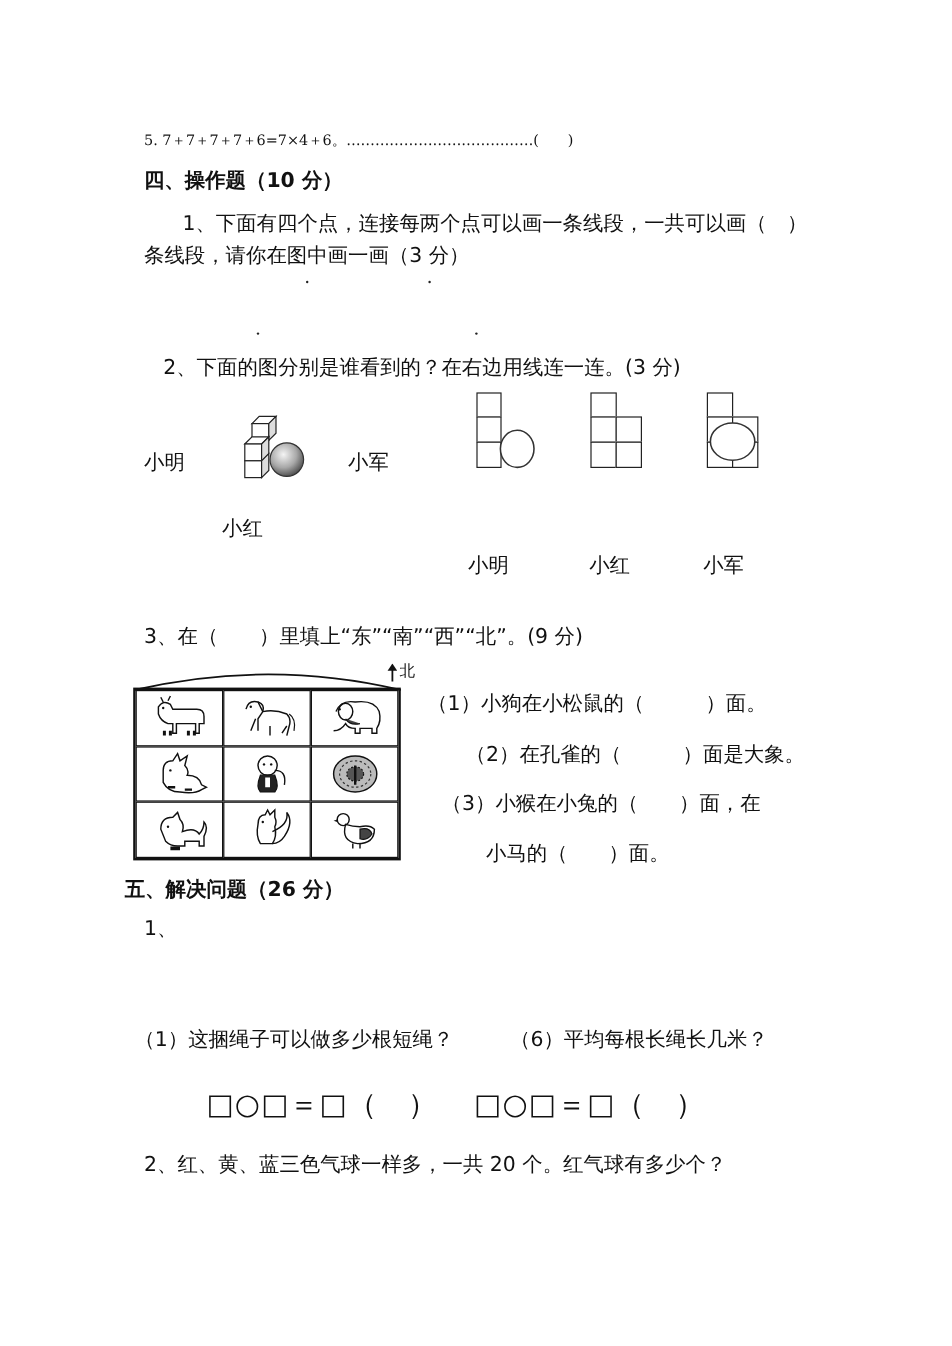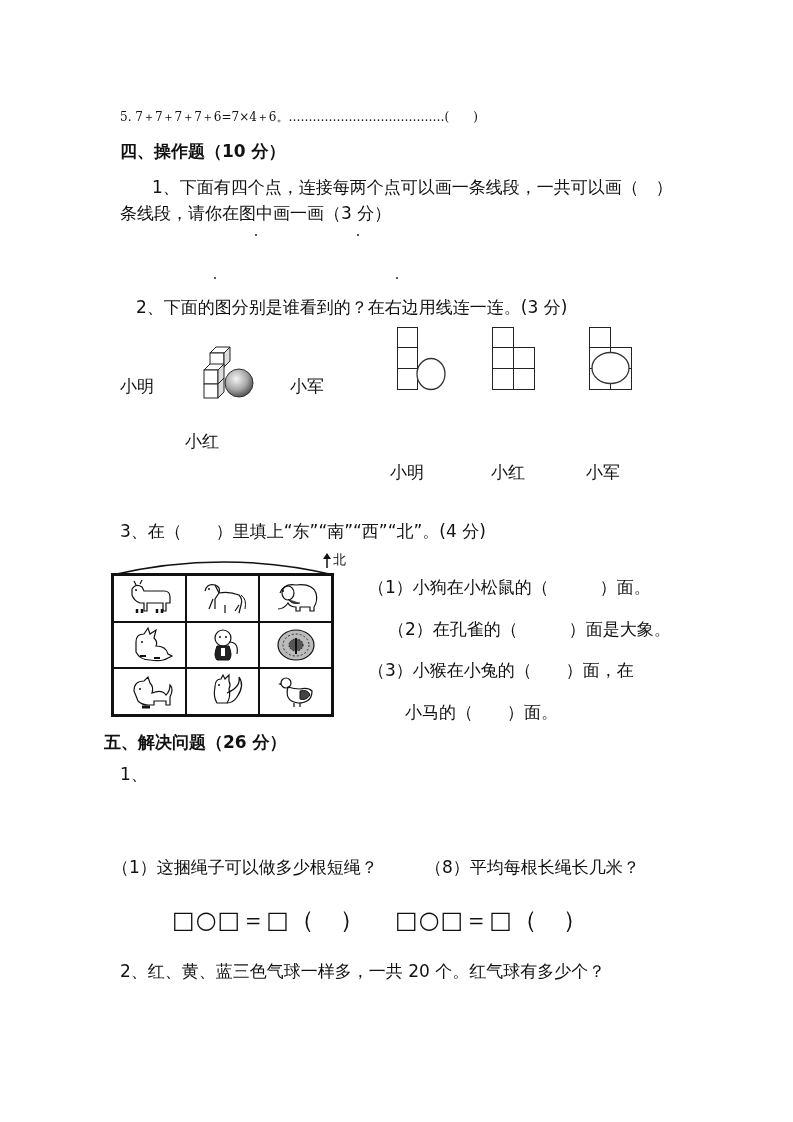--- a/index.html
+++ b/index.html
@@ -84,21 +84,21 @@
 <div class="sq" style="left:589px; top:368px; width:22px; height:22px;"></div>
 <div class="sq" style="left:610px; top:368px; width:22px; height:22px;"></div>
 <svg class="abs" style="left:589px; top:350px;" width="43" height="36" viewBox="0 0 43 36">
   <ellipse cx="21.5" cy="18" rx="18.5" ry="15.5" fill="#fff" stroke="#333" stroke-width="1.3"></ellipse>
 </svg>
 
 <div class="abs t17" style="left:390px; top:461px;">小明</div>
 <div class="abs t17" style="left:491px; top:461px;">小红</div>
 <div class="abs t17" style="left:586px; top:461px;">小军</div>
 
-<div class="abs t17" style="left:120px; top:520px;">3、在（　　）里填上“东”“南”“西”“北”。(4 分)</div>
+<div class="abs t17" style="left:120px; top:520px;">3、在（　　）里填上“东”“南”“西”“北”。(9 分)</div>
 
 <svg class="abs" style="left:108px; top:555px;" width="232" height="22" viewBox="0 0 232 22">
   <path d="M4 20 Q 116 -6 226 20" fill="none" stroke="#111" stroke-width="1.5"></path>
 </svg>
 
 <svg class="abs" style="left:322px; top:553px;" width="10" height="16" viewBox="0 0 10 16">
   <line x1="5" y1="3" x2="5" y2="15" stroke="#111" stroke-width="1.5"></line>
   <polygon points="5,0 1,6 9,6" fill="#111"></polygon>
 </svg>
 <div class="abs" style="left:333px; top:552px; font-size:13px; line-height:16px;">北</div>
@@ -171,30 +171,30 @@
     <svg viewBox="0 0 56 38">
       <circle cx="18" cy="10" r="5" fill="none" stroke="#111" stroke-width="1.2"></circle>
       <path d="M13 10 l-3 1 l3 1" fill="#111"></path>
       <path d="M20 14 q-4 14 10 16 q14 0 14 -12 q-4 -4 -12 -2 q-6 0 -12 -2z" fill="none" stroke="#111" stroke-width="1.2"></path>
       <path d="M32 18 q8 -2 10 4 q-4 6 -10 4z" fill="#444" stroke="#111" stroke-width="1"></path>
       <path d="M26 30 v4 M32 30 v4" stroke="#111" stroke-width="1.2"></path>
     </svg>
   </div>
 </div>
 
-<div class="abs t17" style="left:368px; top:576px;">（1）小狗在小松鼠的（　　　）面。</div>
+<div class="abs t17" style="left:356px; top:576px;">（1）小狗在小松鼠的（　　　）面。</div>
 <div class="abs t17" style="left:388px; top:618px;">（2）在孔雀的（　　　）面是大象。</div>
 <div class="abs t17" style="left:368px; top:659px;">（3）小猴在小兔的（　　）面，在</div>
 <div class="abs t17" style="left:405px; top:701px;">小马的（　　）面。</div>
 
 <div class="abs t17" style="left:104px; top:731px;">
   <span class="bold">五、解决问题</span><span class="bold">（26 分）</span>
 </div>
 
 <div class="abs t17" style="left:120px; top:763px;">1、</div>
 
 <div class="abs t17" style="left:112px; top:856px;">（1）这捆绳子可以做多少根短绳？</div>
-<div class="abs t17" style="left:425px; top:856px;">（8）平均每根长绳长几米？</div>
+<div class="abs t17" style="left:425px; top:856px;">（6）平均每根长绳长几米？</div>
 
 <div class="abs eq" style="left:172px; top:904px;">□○□＝□（　）</div>
 <div class="abs eq" style="left:395px; top:904px;">□○□＝□（　）</div>
 
 <div class="abs t17" style="left:120px; top:960px;">2、红、黄、蓝三色气球一样多，一共 20 个。红气球有多少个？</div>
 
 </body></html>

